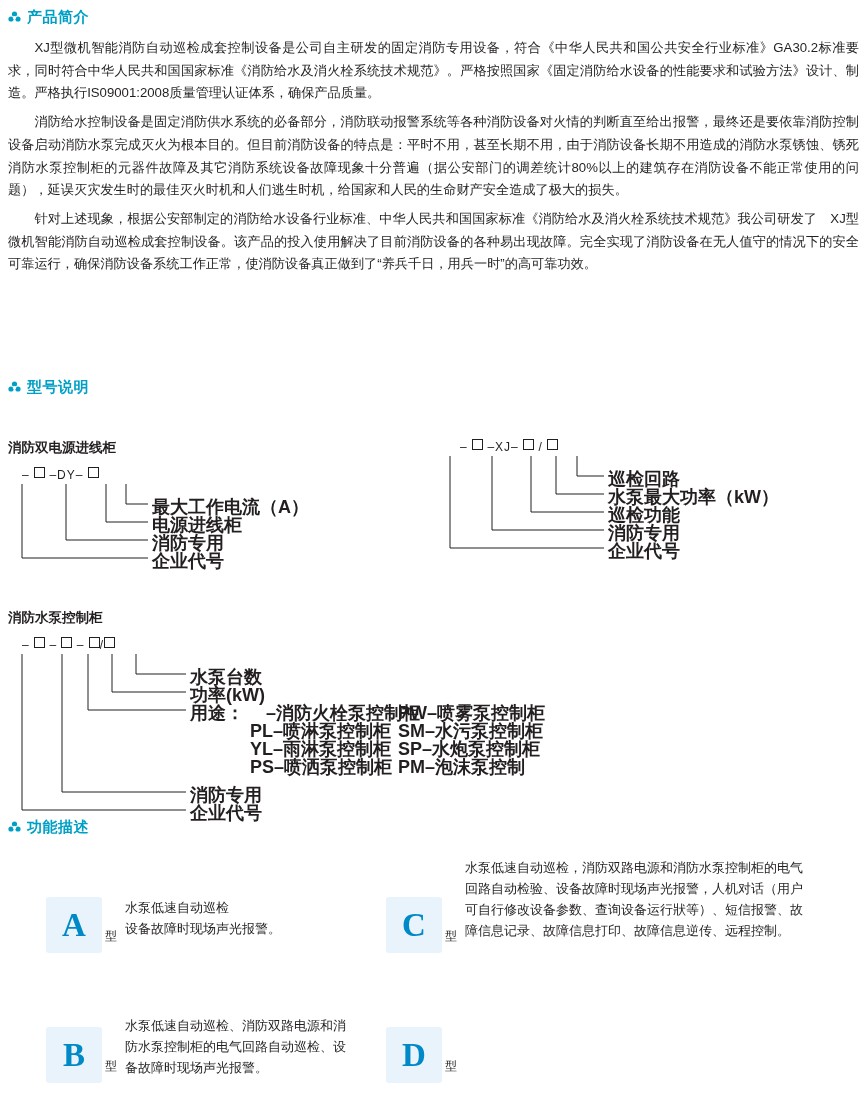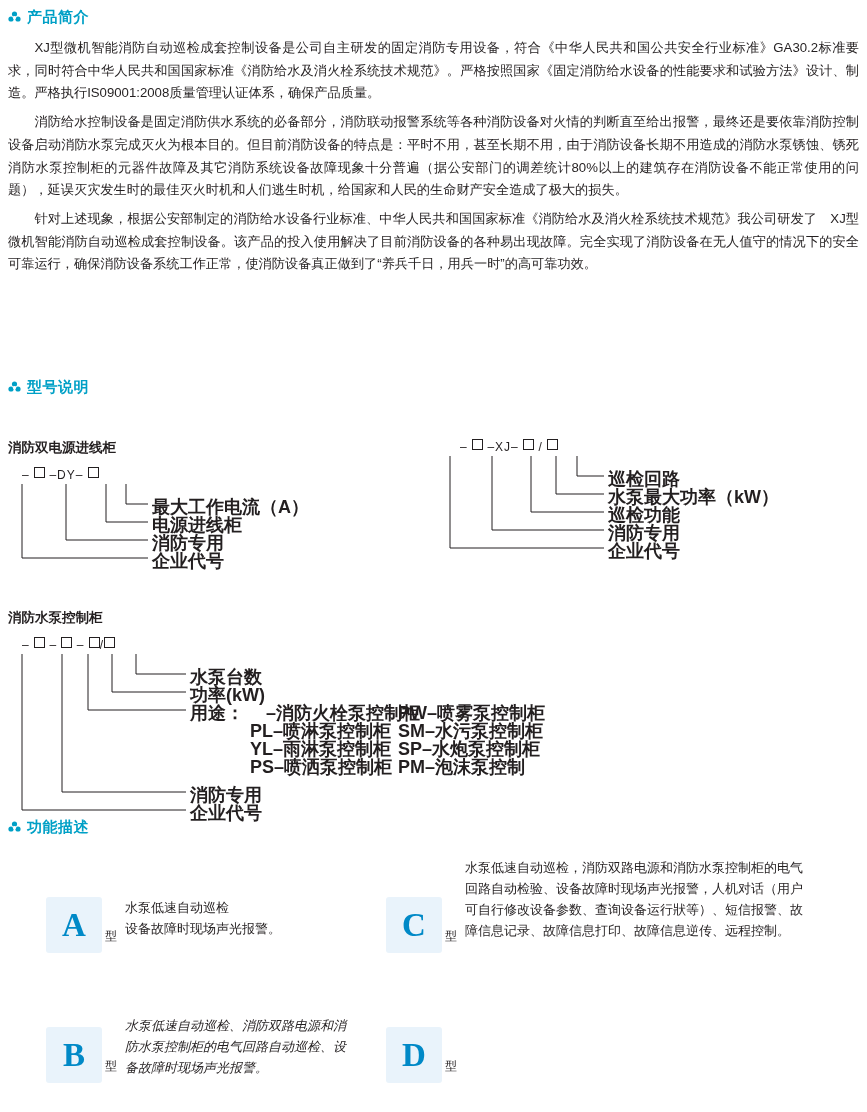--- a/index.html
+++ b/index.html
@@ -293,21 +293,21 @@
       </div>
       <span class="badge-suffix">型</span>
       <div class="func-text" style="max-width:345px; margin-top:-40px; margin-left:8px;">水泵低速自动巡检，消防双路电源和消防水泵控制柜的电气回路自动检验、设备故障时现场声光报警，人机对话（用户可自行修改设备参数、查询设备运行狀等）、短信报警、故障信息记录、故障信息打印、故障信息逆传、远程控制。</div>
     </div>
 
     <div class="func-item" style="left:38px; top:130px;">
       <div class="badge">
         <span class="letter">B</span>
       </div>
       <span class="badge-suffix">型</span>
-      <div class="func-text" style="max-width:230px; margin-top:-12px;font-style:italic;">水泵低速自动巡检、消防双路电源和消防水泵控制柜的电气回路自动巡检、设备故障时现场声光报警。</div>
+      <div class="func-text" style="max-width:230px; margin-top:-12px;">水泵低速自动巡检、消防双路电源和消防水泵控制柜的电气回路自动巡检、设备故障时现场声光报警。</div>
     </div>
 
     <div class="func-item" style="left:378px; top:130px; width:430px;">
       <div class="badge">
         <span class="letter">D</span>
       </div>
       <span class="badge-suffix">型</span>
     </div>
 
   </div>

